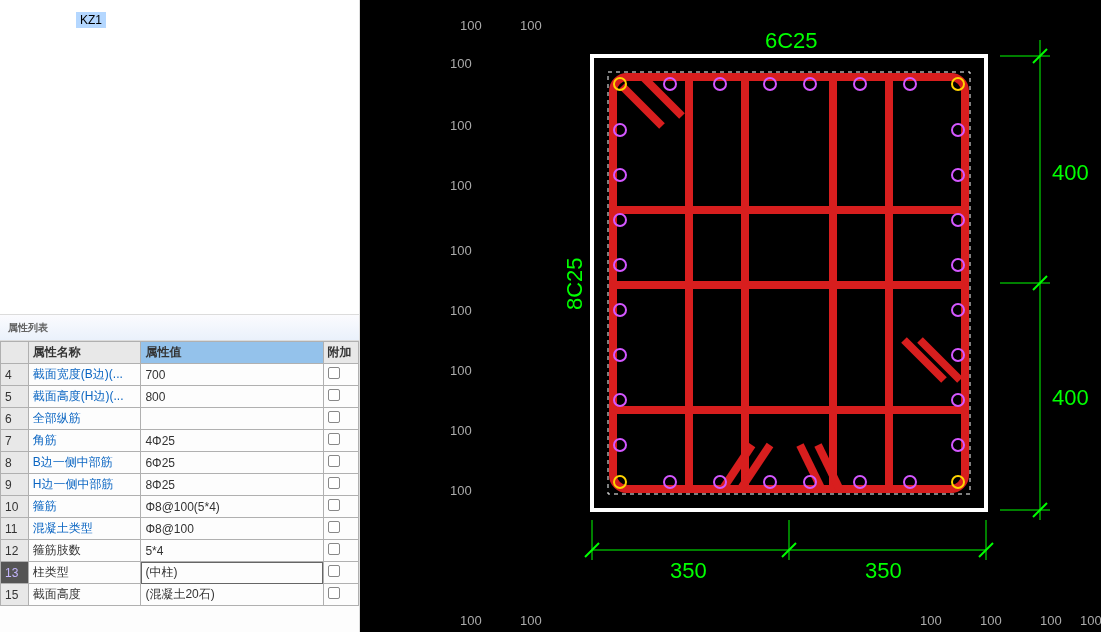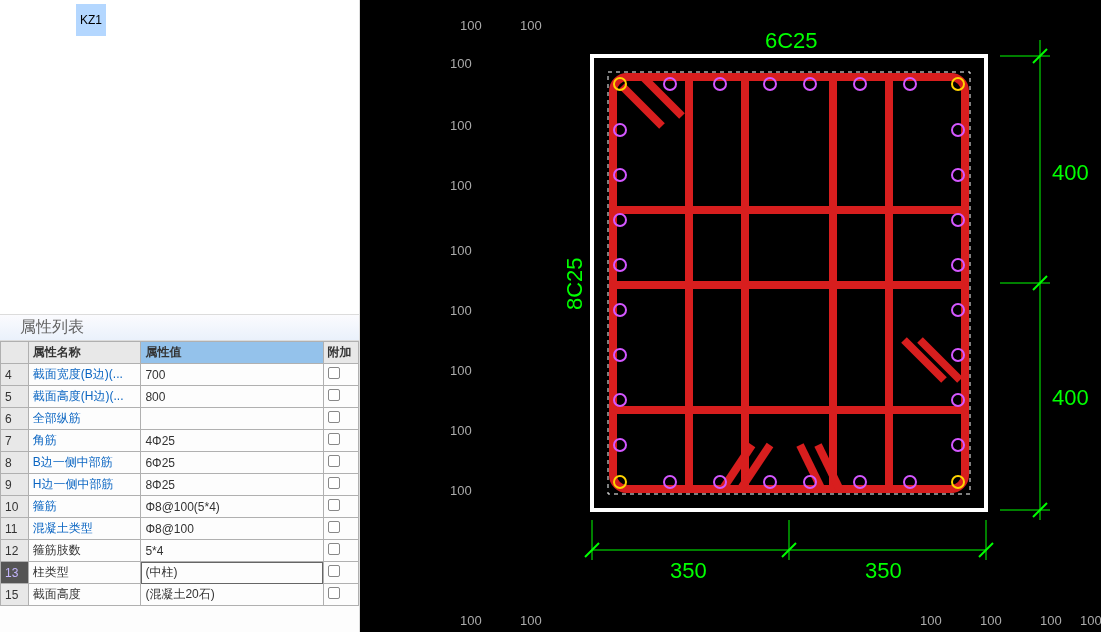--- a/index.html
+++ b/index.html
@@ -33,34 +33,35 @@
   }
   .tree{
     flex:0 0 315px;
     padding:2px 6px;
     background:#fff;
     overflow:auto;
     border-bottom:1px solid var(--panel-border);
   }
   .tree-node{
     display:inline-block;
-    margin-left:70px;margin-top:2px;
-    padding:9px 4px;
+    margin-left:70px;margin-top:10px;
+    padding:1px 4px;
     font-size:12px;
     background:var(--sel-blue);
     color:#000;
     cursor:default;
   }
   .prop-title{
     flex:0 0 26px;
     display:flex;align-items:center;
-    padding-left:20px;
-    font-size:16px;color:#636363;
+    padding-left:8px;
+    font-size:10px;color:#636363;
     background:linear-gradient(#fbfbfe,#eaf1fb);
     border-bottom:1px solid var(--panel-border);
+    font-weight:bold;
   }
   .prop-table{
     flex:1 1 auto;overflow:auto;
     font-size:12px;color:#333;
   }
   table.pt{border-collapse:collapse;width:100%;}
   table.pt th,table.pt td{
     border:1px solid var(--grid-border);
     padding:2px 4px;height:20px;
     text-align:left;white-space:nowrap;

